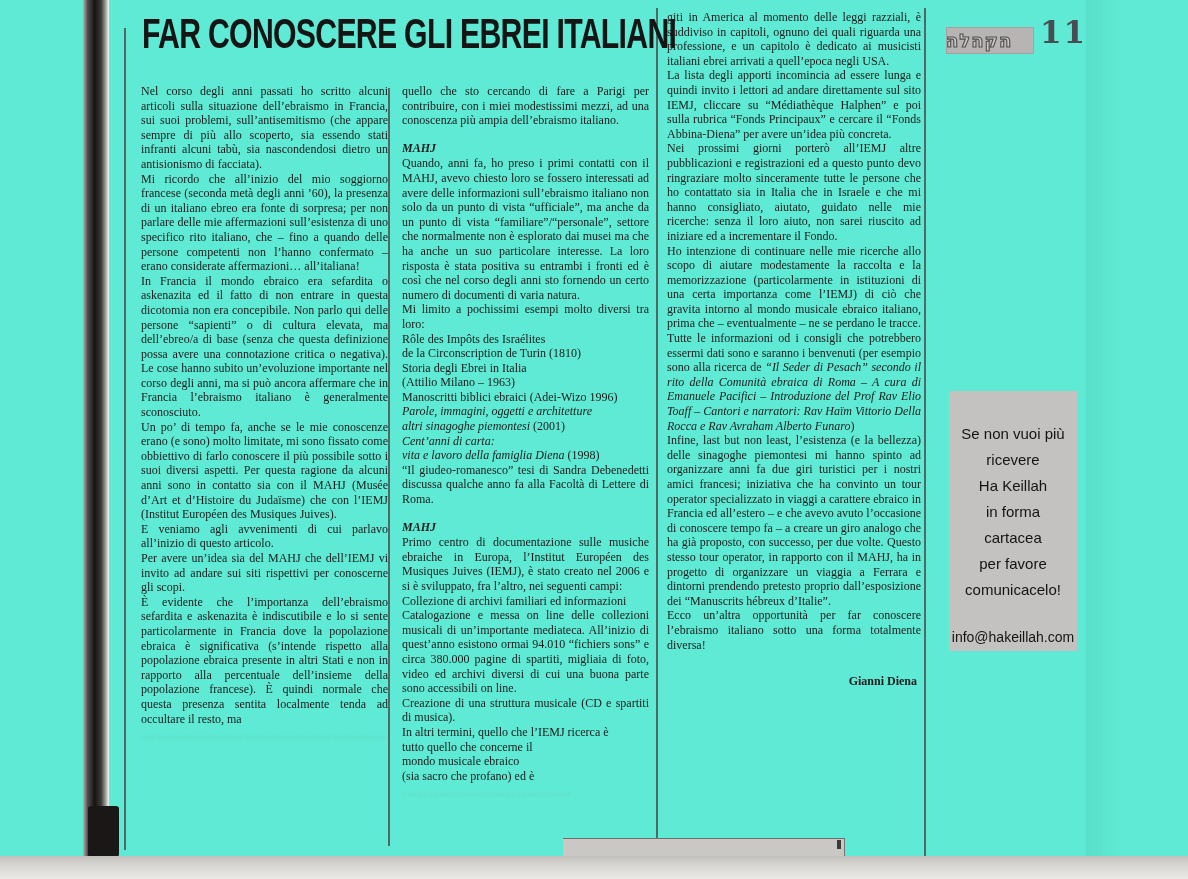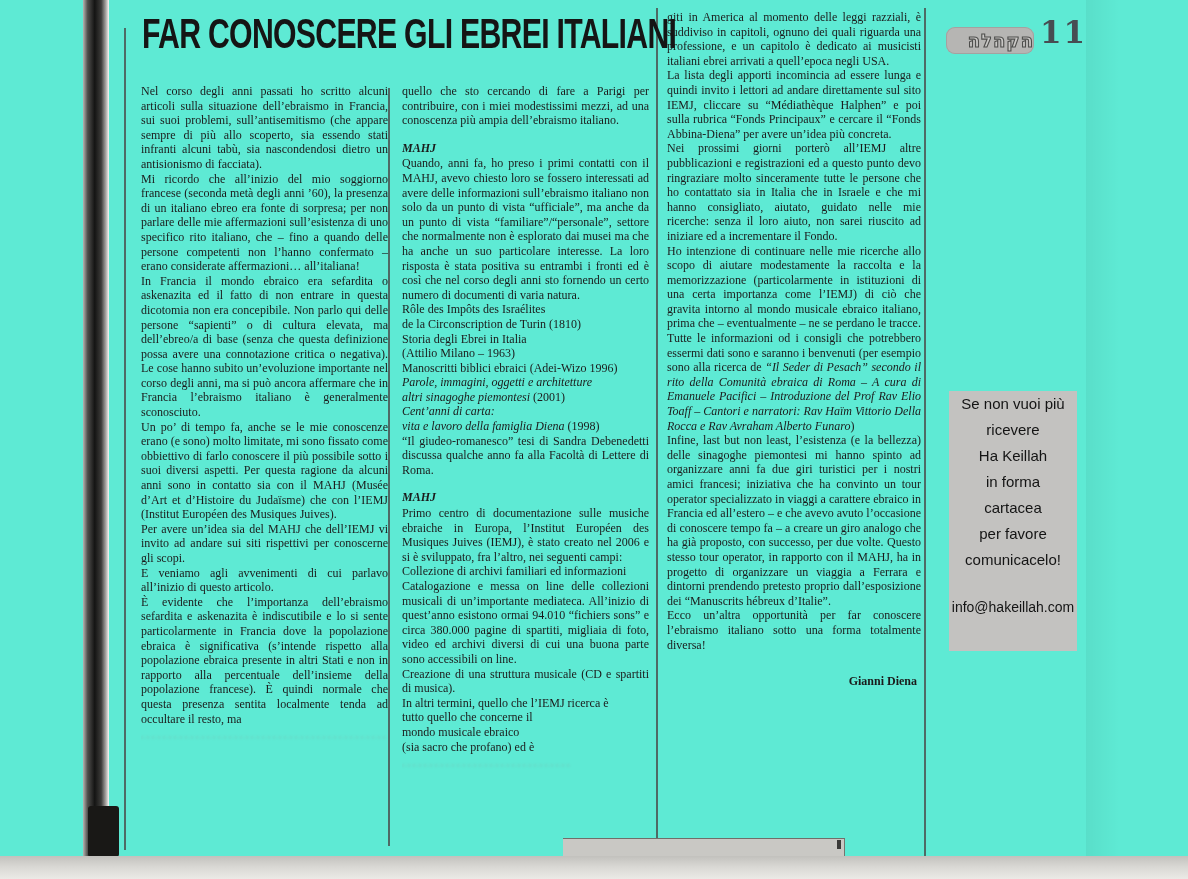--- a/index.html
+++ b/index.html
@@ -32,30 +32,30 @@
   .blk{margin:0;}
   .body{text-align:justify;}
   .line{text-align:left;}
   .heading{font-weight:bold;font-style:italic;margin-top:13px;margin-bottom:1px;}
   .byline{font-weight:bold;text-align:right;margin-top:22px;padding-right:4px;}
   .faded{color:#97958f;filter:blur(1.4px);letter-spacing:3px;font-size:10px;
     white-space:nowrap;overflow:hidden;margin-top:2px;}
   .it{font-style:italic;}
   
   .badge{position:absolute;left:946px;top:27px;width:88px;height:27px;background:#b6b5b3;
-    border-radius:9px;display:flex;align-items:center;justify-content:flex-end;
+    border-radius:0;display:flex;align-items:center;justify-content:flex-start;
     box-shadow:inset 0 0 0 1px #a3a2a0;}
   .badge span{font-family:"DejaVu Sans",sans-serif;font-size:18px;font-weight:bold;
     color:#c9c8c6;-webkit-text-stroke:1.1px #4e4e4c;direction:rtl;letter-spacing:1px;}
   .pageno{position:absolute;left:1040px;top:14px;font-family:"DejaVu Serif",serif;
     font-weight:bold;font-size:31px;color:#474d52;letter-spacing:2px;}
   
   .promo{position:absolute;left:949px;top:391px;width:128px;height:260px;background:#c3c2c0;
     font-family:"Liberation Sans",sans-serif;text-align:center;color:#141414;}
-  .promo .lines{}
+  .promo .lines{margin-top:30px;}
   .promo .lines div{font-size:15px;line-height:26px;}
   .promo .email{margin-top:26px;font-size:14px;}
   
   .photo{position:absolute;left:563px;top:838px;width:281px;height:30px;background:#c9c8c4;
     border-top:1.5px solid #6f6e6a;border-right:1.5px solid #75746e;}
   .photo .detail{position:absolute;left:132px;top:17px;width:34px;height:10px;background:#8b8a86;}
   .photo .tick{position:absolute;right:3px;top:1px;width:4px;height:9px;background:#3a3a38;}
 </style>
 </head>
 <body>
@@ -71,29 +71,30 @@
   <div class="vrule r-23"></div>
   <div class="vrule r-3m"></div>
 
   <div class="title">FAR CONOSCERE GLI EBREI ITALIANI</div>
 
   <div class="col col1">
       <p class="blk body"><span>Nel corso degli anni passati ho scritto alcuni articoli sulla situazione dell’ebraismo in Francia, sui suoi problemi, sull’antisemitismo (che appare sempre di più allo scoperto, sia essendo stati infranti alcuni tabù, sia nascondendosi dietro un antisionismo di facciata).</span></p>
       <p class="blk body"><span>Mi ricordo che all’inizio del mio soggiorno francese (seconda metà degli anni ’60), la presenza di un italiano ebreo era fonte di sorpresa; per non parlare delle mie affermazioni sull’esistenza di uno specifico rito italiano, che – fino a quando delle persone competenti non l’hanno confermato – erano considerate affermazioni… all’italiana!</span></p>
       <p class="blk body"><span>In Francia il mondo ebraico era sefardita o askenazita ed il fatto di non entrare in questa dicotomia non era concepibile. Non parlo qui delle persone “sapienti” o di cultura elevata, ma dell’ebreo/a di base (senza che questa definizione possa avere una connotazione critica o negativa). Le cose hanno subito un’evoluzione importante nel corso degli anni, ma si può ancora affermare che in Francia l’ebraismo italiano è generalmente sconosciuto.</span></p>
       <p class="blk body"><span>Un po’ di tempo fa, anche se le mie conoscenze erano (e sono) molto limitate, mi sono fissato come obbiettivo di farlo conoscere il più possibile sotto i suoi diversi aspetti. Per questa ragione da alcuni anni sono in contatto sia con il MAHJ (Musée d’Art et d’Histoire du Judaïsme) che con l’IEMJ (Institut Européen des Musiques Juives).</span></p>
+      <p class="blk body"><span>E veniamo agli avvenimenti di cui parlavo all’inizio di questo articolo.</span></p>
       <p class="blk body"><span>Per avere un’idea sia del MAHJ che dell’IEMJ vi invito ad andare sui siti rispettivi per conoscerne gli scopi.</span></p>
-      <p class="blk body"><span>E veniamo agli avvenimenti di cui parlavo all’inizio di questo articolo.</span></p>
       <p class="blk body"><span>È evidente che l’importanza dell’ebraismo sefardita e askenazita è indiscutibile e lo si sente particolarmente in Francia dove la popolazione ebraica è significativa (s’intende rispetto alla popolazione ebraica presente in altri Stati e non in rapporto alla percentuale dell’insieme della popolazione francese). È quindi normale che questa presenza sentita localmente tenda ad occultare il resto, ma</span></p>
       <p class="blk faded"><span>......................................................</span></p>
     </div>
   <div class="col col2">
       <p class="blk body"><span>quello che sto cercando di fare a Parigi per contribuire, con i miei modestissimi mezzi, ad una conoscenza più ampia dell’ebraismo italiano.</span></p>
       <p class="blk heading"><span>MAHJ</span></p>
       <p class="blk body"><span>Quando, anni fa, ho preso i primi contatti con il MAHJ, avevo chiesto loro se fossero interessati ad avere delle informazioni sull’ebraismo italiano non solo da un punto di vista “ufficiale”, ma anche da un punto di vista “familiare”/“personale”, settore che normalmente non è esplorato dai musei ma che ha anche un suo particolare interesse. La loro risposta è stata positiva su entrambi i fronti ed è così che nel corso degli anni sto fornendo un certo numero di documenti di varia natura.</span></p>
+      <p class="blk body"><span>Mi limito a pochissimi esempi molto diversi tra loro:</span></p>
       <p class="blk line"><span>Rôle des Impôts des Israélites</span></p>
       <p class="blk line"><span>de la Circonscription de Turin (1810)</span></p>
       <p class="blk line"><span>Storia degli Ebrei in Italia</span></p>
       <p class="blk line"><span>(Attilio Milano – 1963)</span></p>
       <p class="blk line"><span>Manoscritti biblici ebraici (Adei-Wizo 1996)</span></p>
       <p class="blk line"><span class="it">Parole, immagini, oggetti e architetture</span></p>
       <p class="blk line"><span class="it">altri sinagoghe piemontesi</span><span> (2001)</span></p>
       <p class="blk line"><span class="it">Cent’anni di carta:</span></p>
       <p class="blk line"><span class="it">vita e lavoro della famiglia Diena</span><span> (1998)</span></p>
       <p class="blk body"><span>“Il giudeo-romanesco” tesi di Sandra Debenedetti discussa qualche anno fa alla Facoltà di Lettere di Roma.</span></p>

